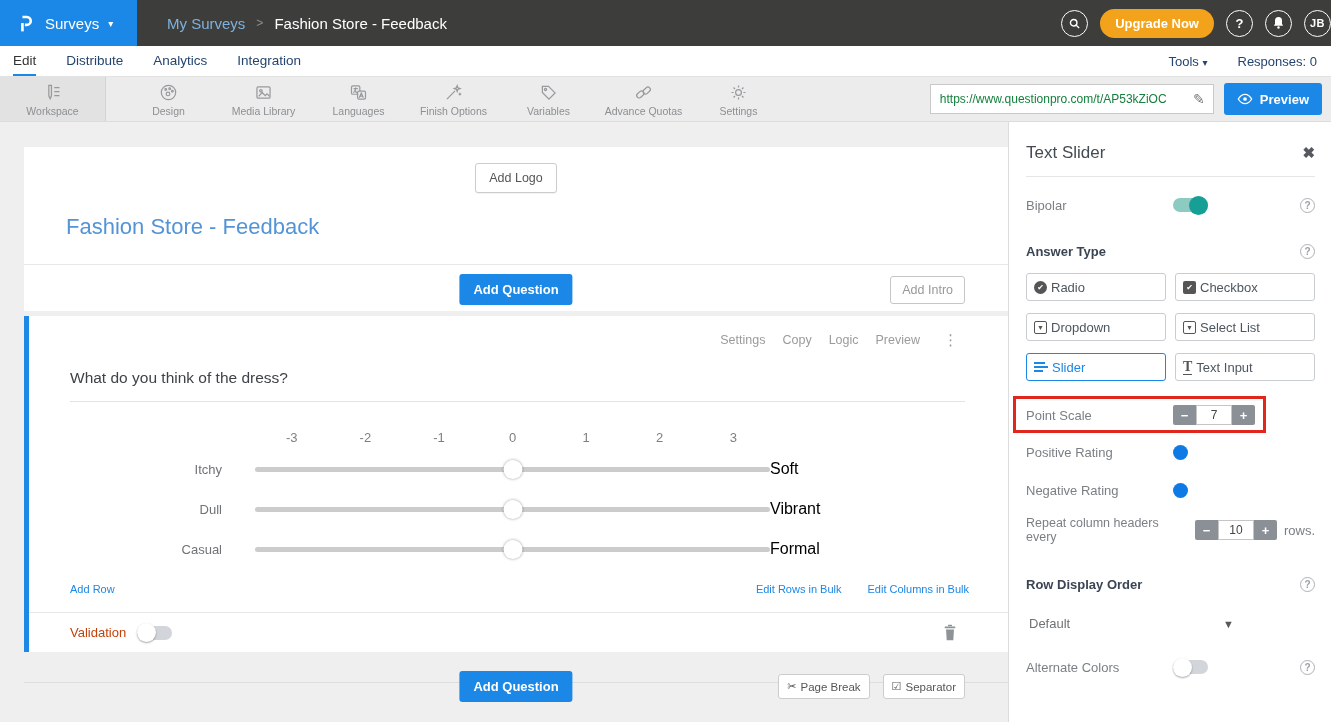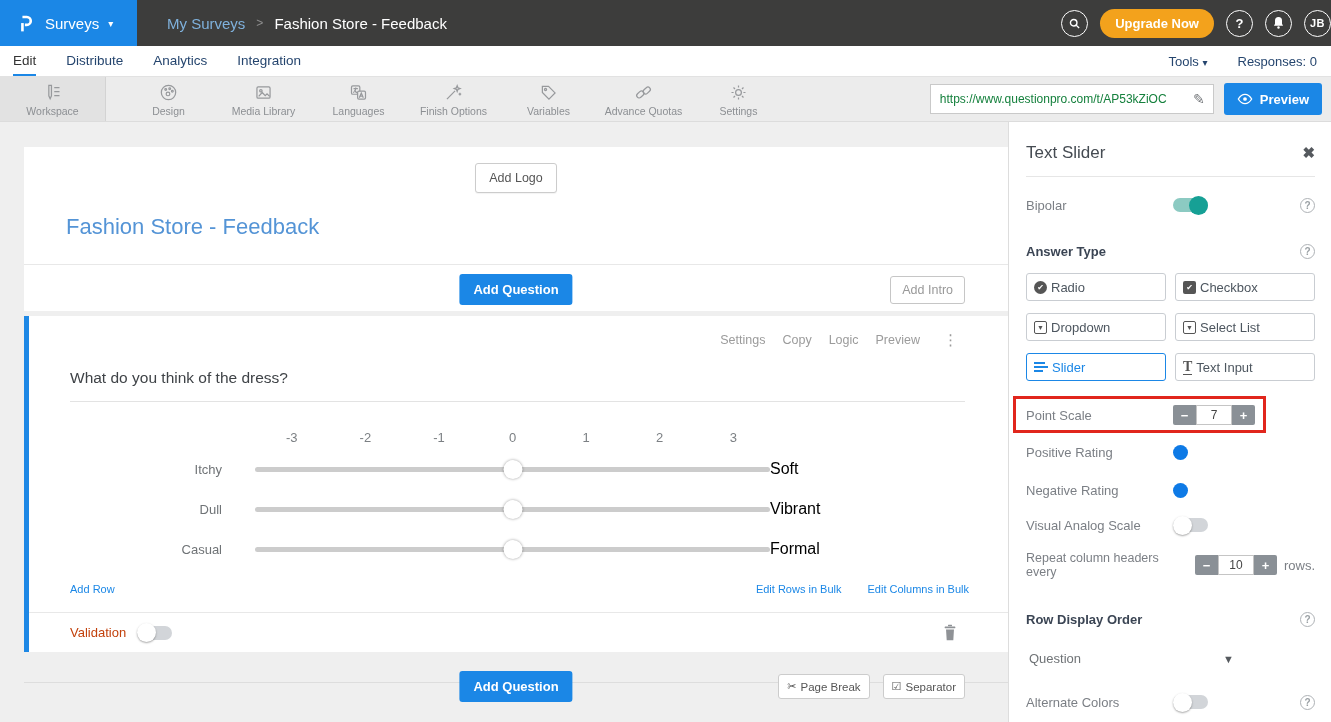--- a/index.html
+++ b/index.html
@@ -479,43 +479,37 @@
     </div>
 
     <div class="prow" style="margin-top:17px;">
       <span class="plabel">Positive Rating</span>
       <span class="bluedot"></span>
     </div>
     <div class="prow mt18">
       <span class="plabel">Negative Rating</span>
       <span class="bluedot"></span>
     </div>
-    <div class="prow mt15">
-      <span class="plabel">Visual Analog Scale</span>
-      <div class="toggle">
-          <div class="knob"></div>
-        </div>
-    </div>
 
     <div class="repeat-row">
       <span>Repeat column headers every</span>
       <div class="stepper">
         <span class="step-btn minus">−</span>
         <span class="step-val">10</span>
         <span class="step-btn plus">+</span>
       </div>
       <span class="suffix">rows.</span>
     </div>
 
     <div class="prow mt30">
       <span class="ptitle">Row Display Order</span>
       <span class="help">?</span>
     </div>
     <div class="select-row">
-      <span>Question</span>
+      <span>Default</span>
       <span class="sel-caret">▼</span>
     </div>
 
     <div class="prow mt26">
       <span class="plabel">Alternate Colors</span>
       <div class="toggle">
           <div class="knob"></div>
         </div>
       <span class="help">?</span>
     </div>

